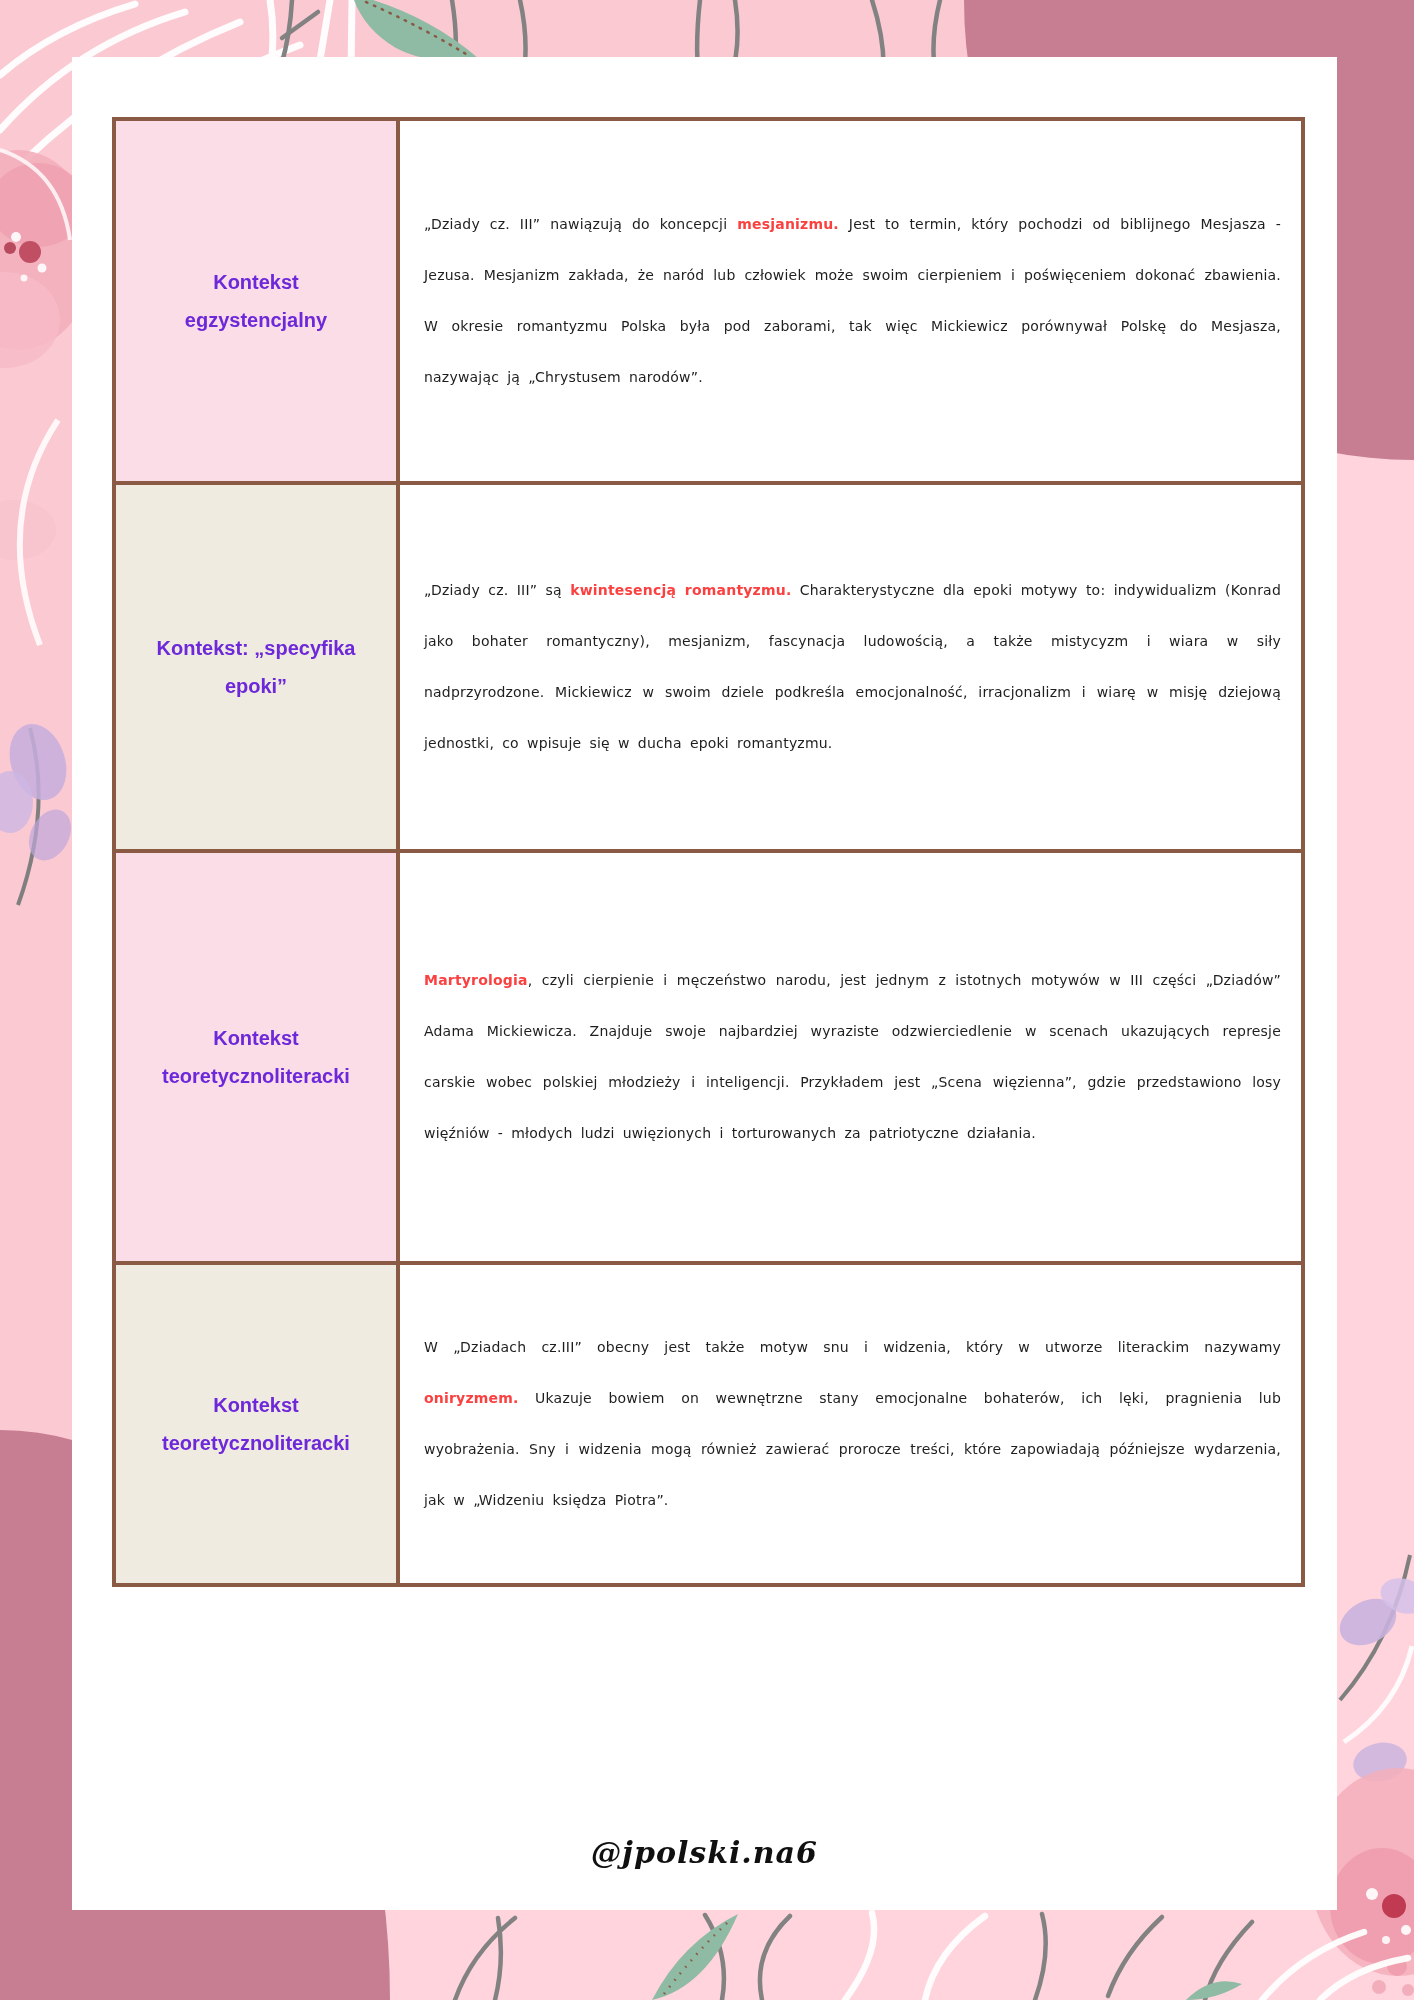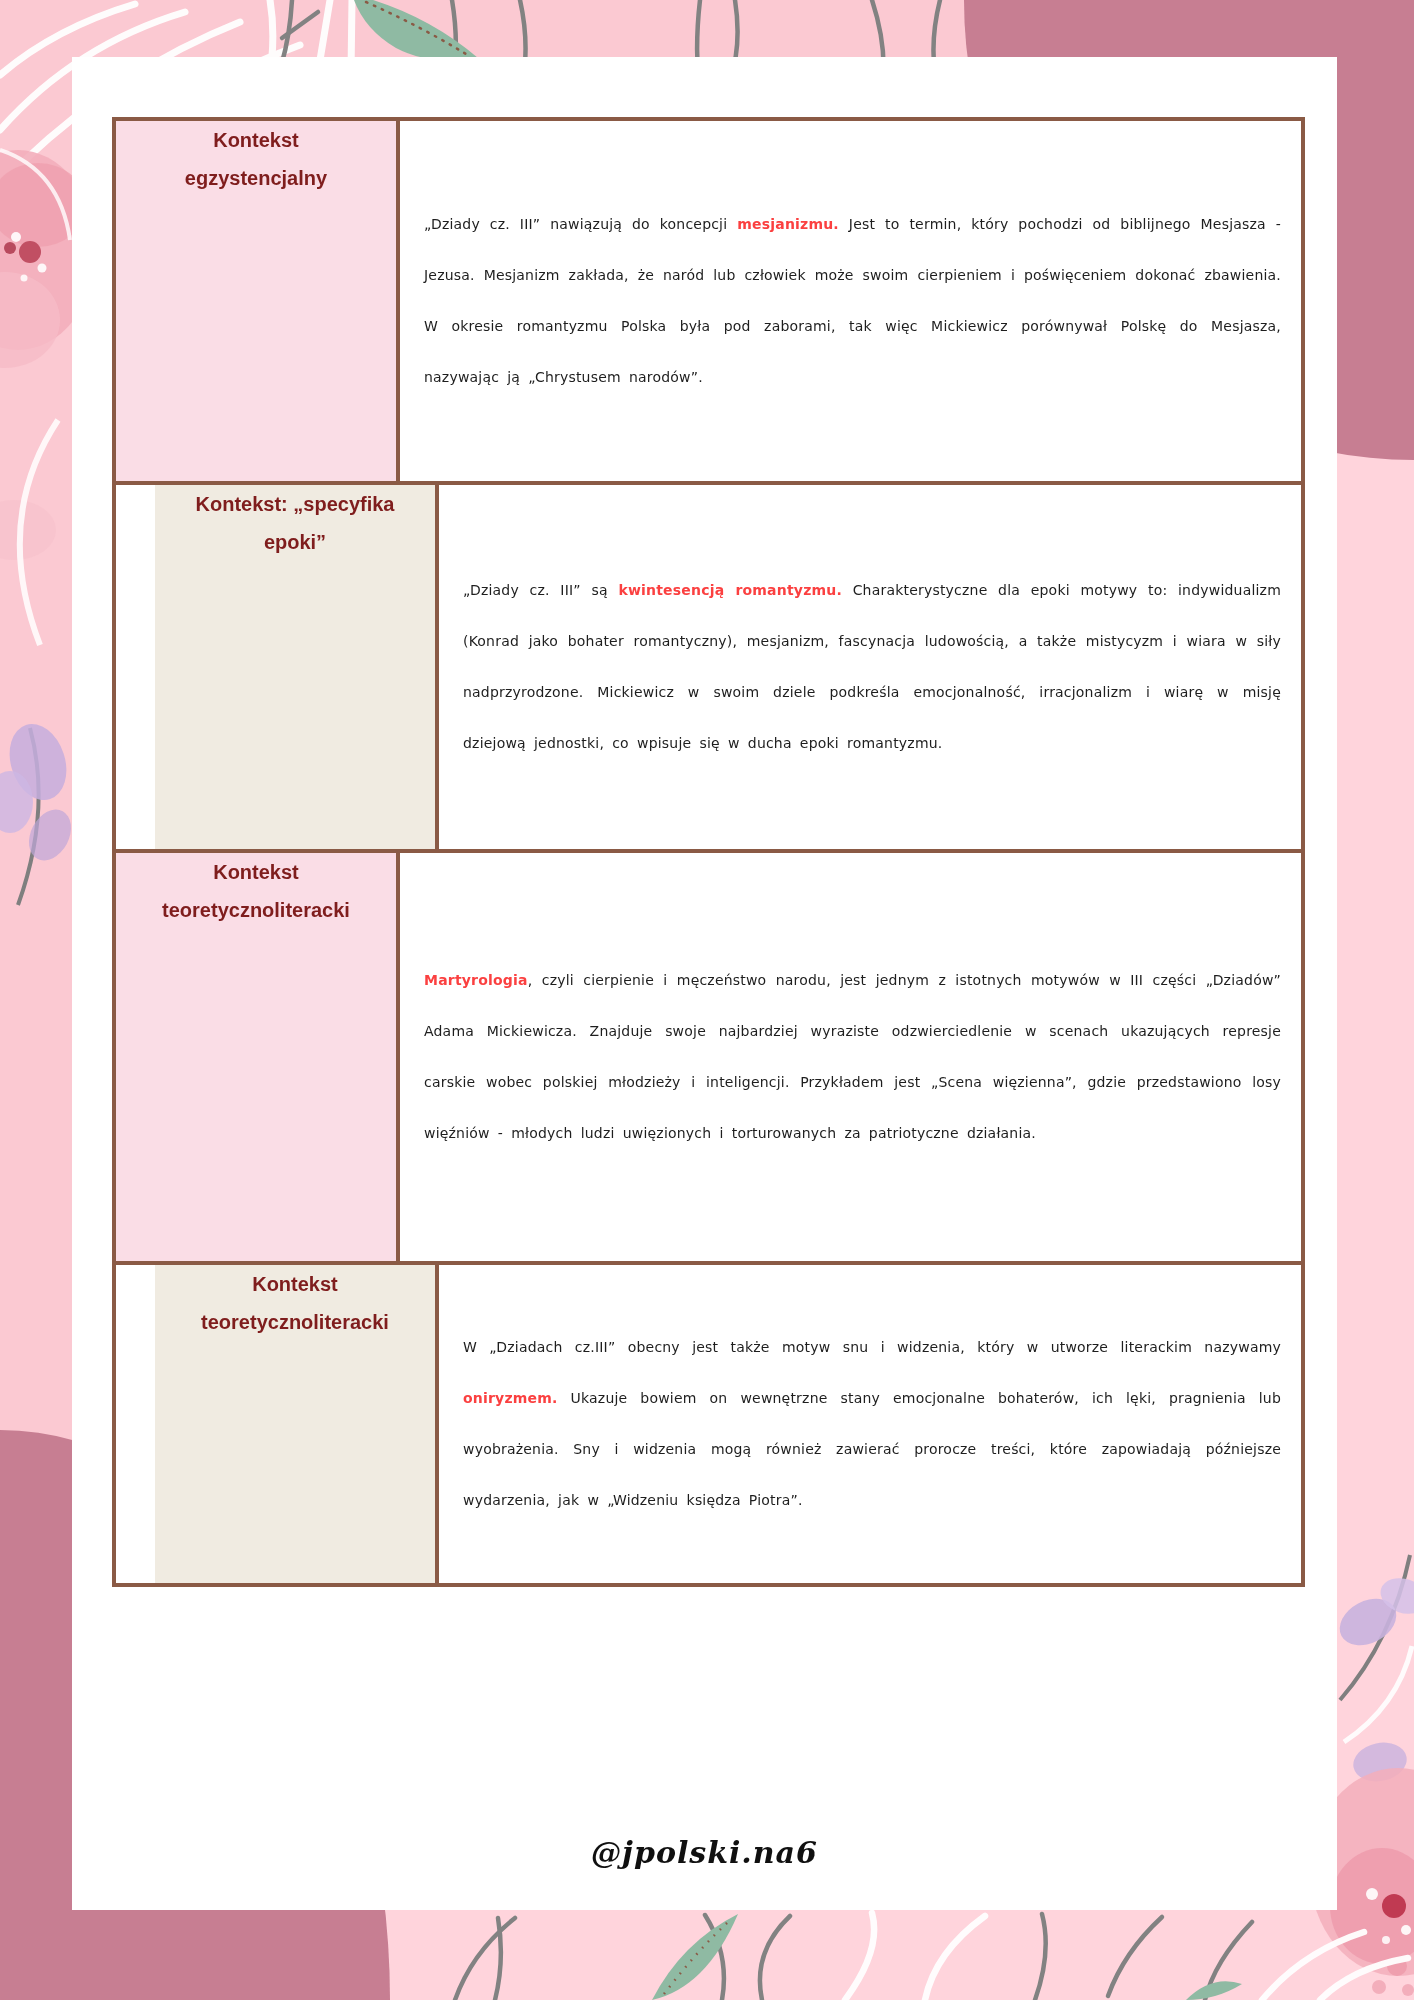--- a/index.html
+++ b/index.html
@@ -28,27 +28,27 @@
     background:#ffffff;
   }
   .trow{display:flex;box-sizing:border-box;border-bottom:4px solid var(--border);}
   .trow:last-child{border-bottom:none;}
   .trow:nth-child(1){height:364px;}
   .trow:nth-child(2){height:368px;}
   .trow:nth-child(3){height:412px;}
   .trow:nth-child(4){height:318px;}
   .label-cell{
     width:284px;box-sizing:border-box;border-right:4px solid var(--border);
-    display:flex;justify-content:center;text-align:center;
+    display:flex;align-items:center;justify-content:center;text-align:center;
     padding:0 28px;
     font-family:"Liberation Sans",sans-serif;font-weight:bold;
-    font-size:20px;line-height:1.9;color:#7f1d1d;
+    font-size:20px;line-height:1.9;color:#6d28d9;
   }
   .tone-pink{background:var(--cellPink);}
-  .tone-beige{background:var(--cellBeige);margin-left:39px;}
+  .tone-beige{background:var(--cellBeige);}
   .body-cell{
     flex:1;display:flex;align-items:center;
     padding:4px 20px 4px 24px;box-sizing:border-box;background:#ffffff;
   }
   .body-cell p{
     margin:0;width:100%;text-align:justify;
     font-family:"DejaVu Sans",sans-serif;font-size:14px;line-height:51px;
     color:var(--ink);word-spacing:3.5px;letter-spacing:0.2px;
   }
   .accent{color:var(--accent);font-weight:bold;}

